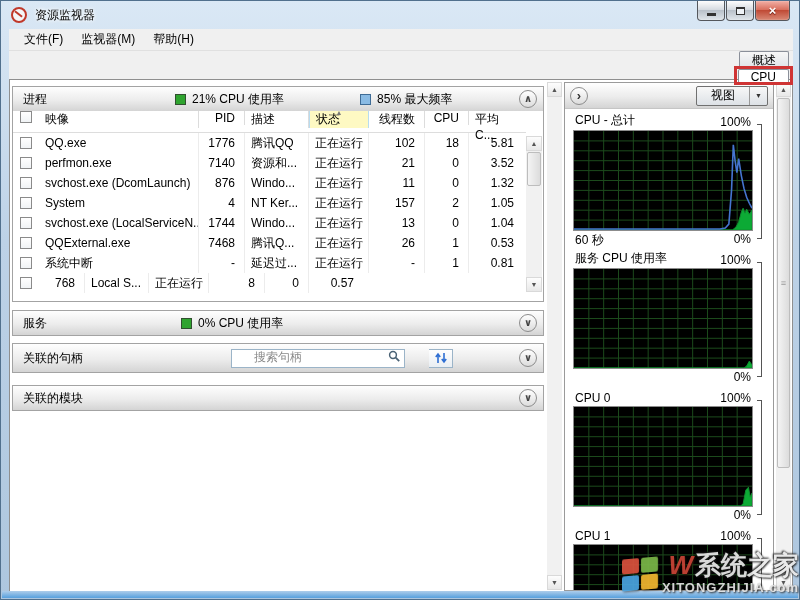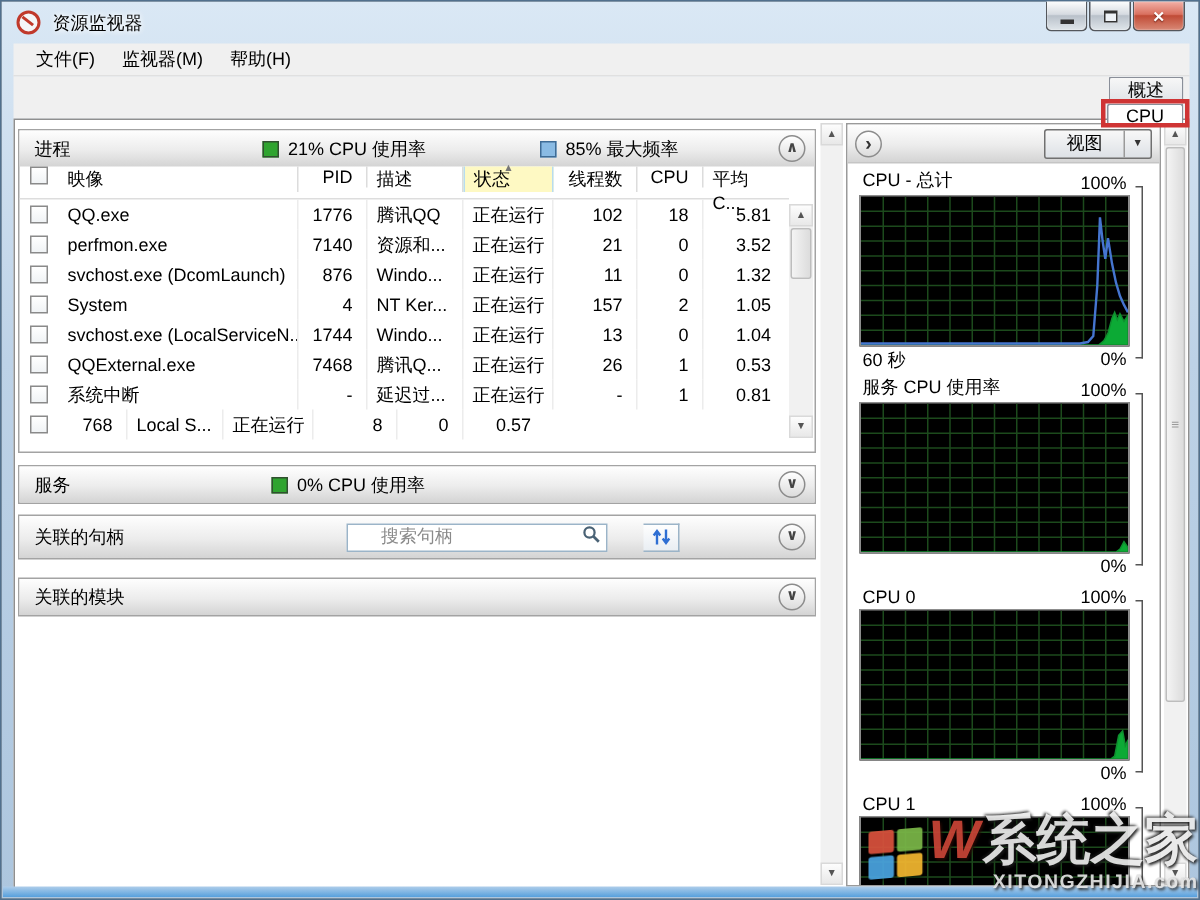--- a/index.html
+++ b/index.html
@@ -92,21 +92,21 @@
   .g-row.bottom { align-items:flex-start; padding-top:1px; }
   svg.graph { display:block; width:100%; height:101px; background:#000; border:1px solid #8c8c8c; }
   .bracket { position:absolute; right:3px; top:9px; bottom:7px; width:5px; border:1px solid #555; border-left:none; }
   .graph-block.nobottom .bracket { bottom:-40px; }
 
   
   .watermark { position:absolute; right:0; bottom:4px; z-index:40; display:flex; align-items:center; pointer-events:none; opacity:.93; }
   .wm-flag { width:36px; height:32px; display:grid; grid-template-columns:1fr 1fr; grid-template-rows:1fr 1fr; gap:2px; transform:skewY(-5deg); margin-right:4px; flex:none; filter:drop-shadow(1px 1px 1px rgba(0,0,0,.5)); }
   .wm-flag span { border-radius:2px; }
   .wm-text { text-align:right; }
-  .wm-line1 { font-size:36px; font-weight:bold; color:#e9e9e9; line-height:1; text-shadow:1px 1px 2px #1a1a1a,-1px -1px 2px #1a1a1a; white-space:nowrap; }
+  .wm-line1 { font-size:26px; font-weight:bold; color:#e9e9e9; line-height:1; text-shadow:1px 1px 2px #1a1a1a,-1px -1px 2px #1a1a1a; white-space:nowrap; }
   .wm-w { color:#c94436; font-style:italic; margin-right:2px; text-shadow:1px 1px 2px #2a0a06; }
   .wm-line2 { font-size:13px; font-weight:bold; color:#e2e2e2; text-shadow:1px 1px 2px #1a1a1a; margin-top:2px; letter-spacing:1px; }
 </style>
 </head>
 <body>
 
 <div id="window">
 
   <div class="titlebar">
     <span class="app-icon"></span>

